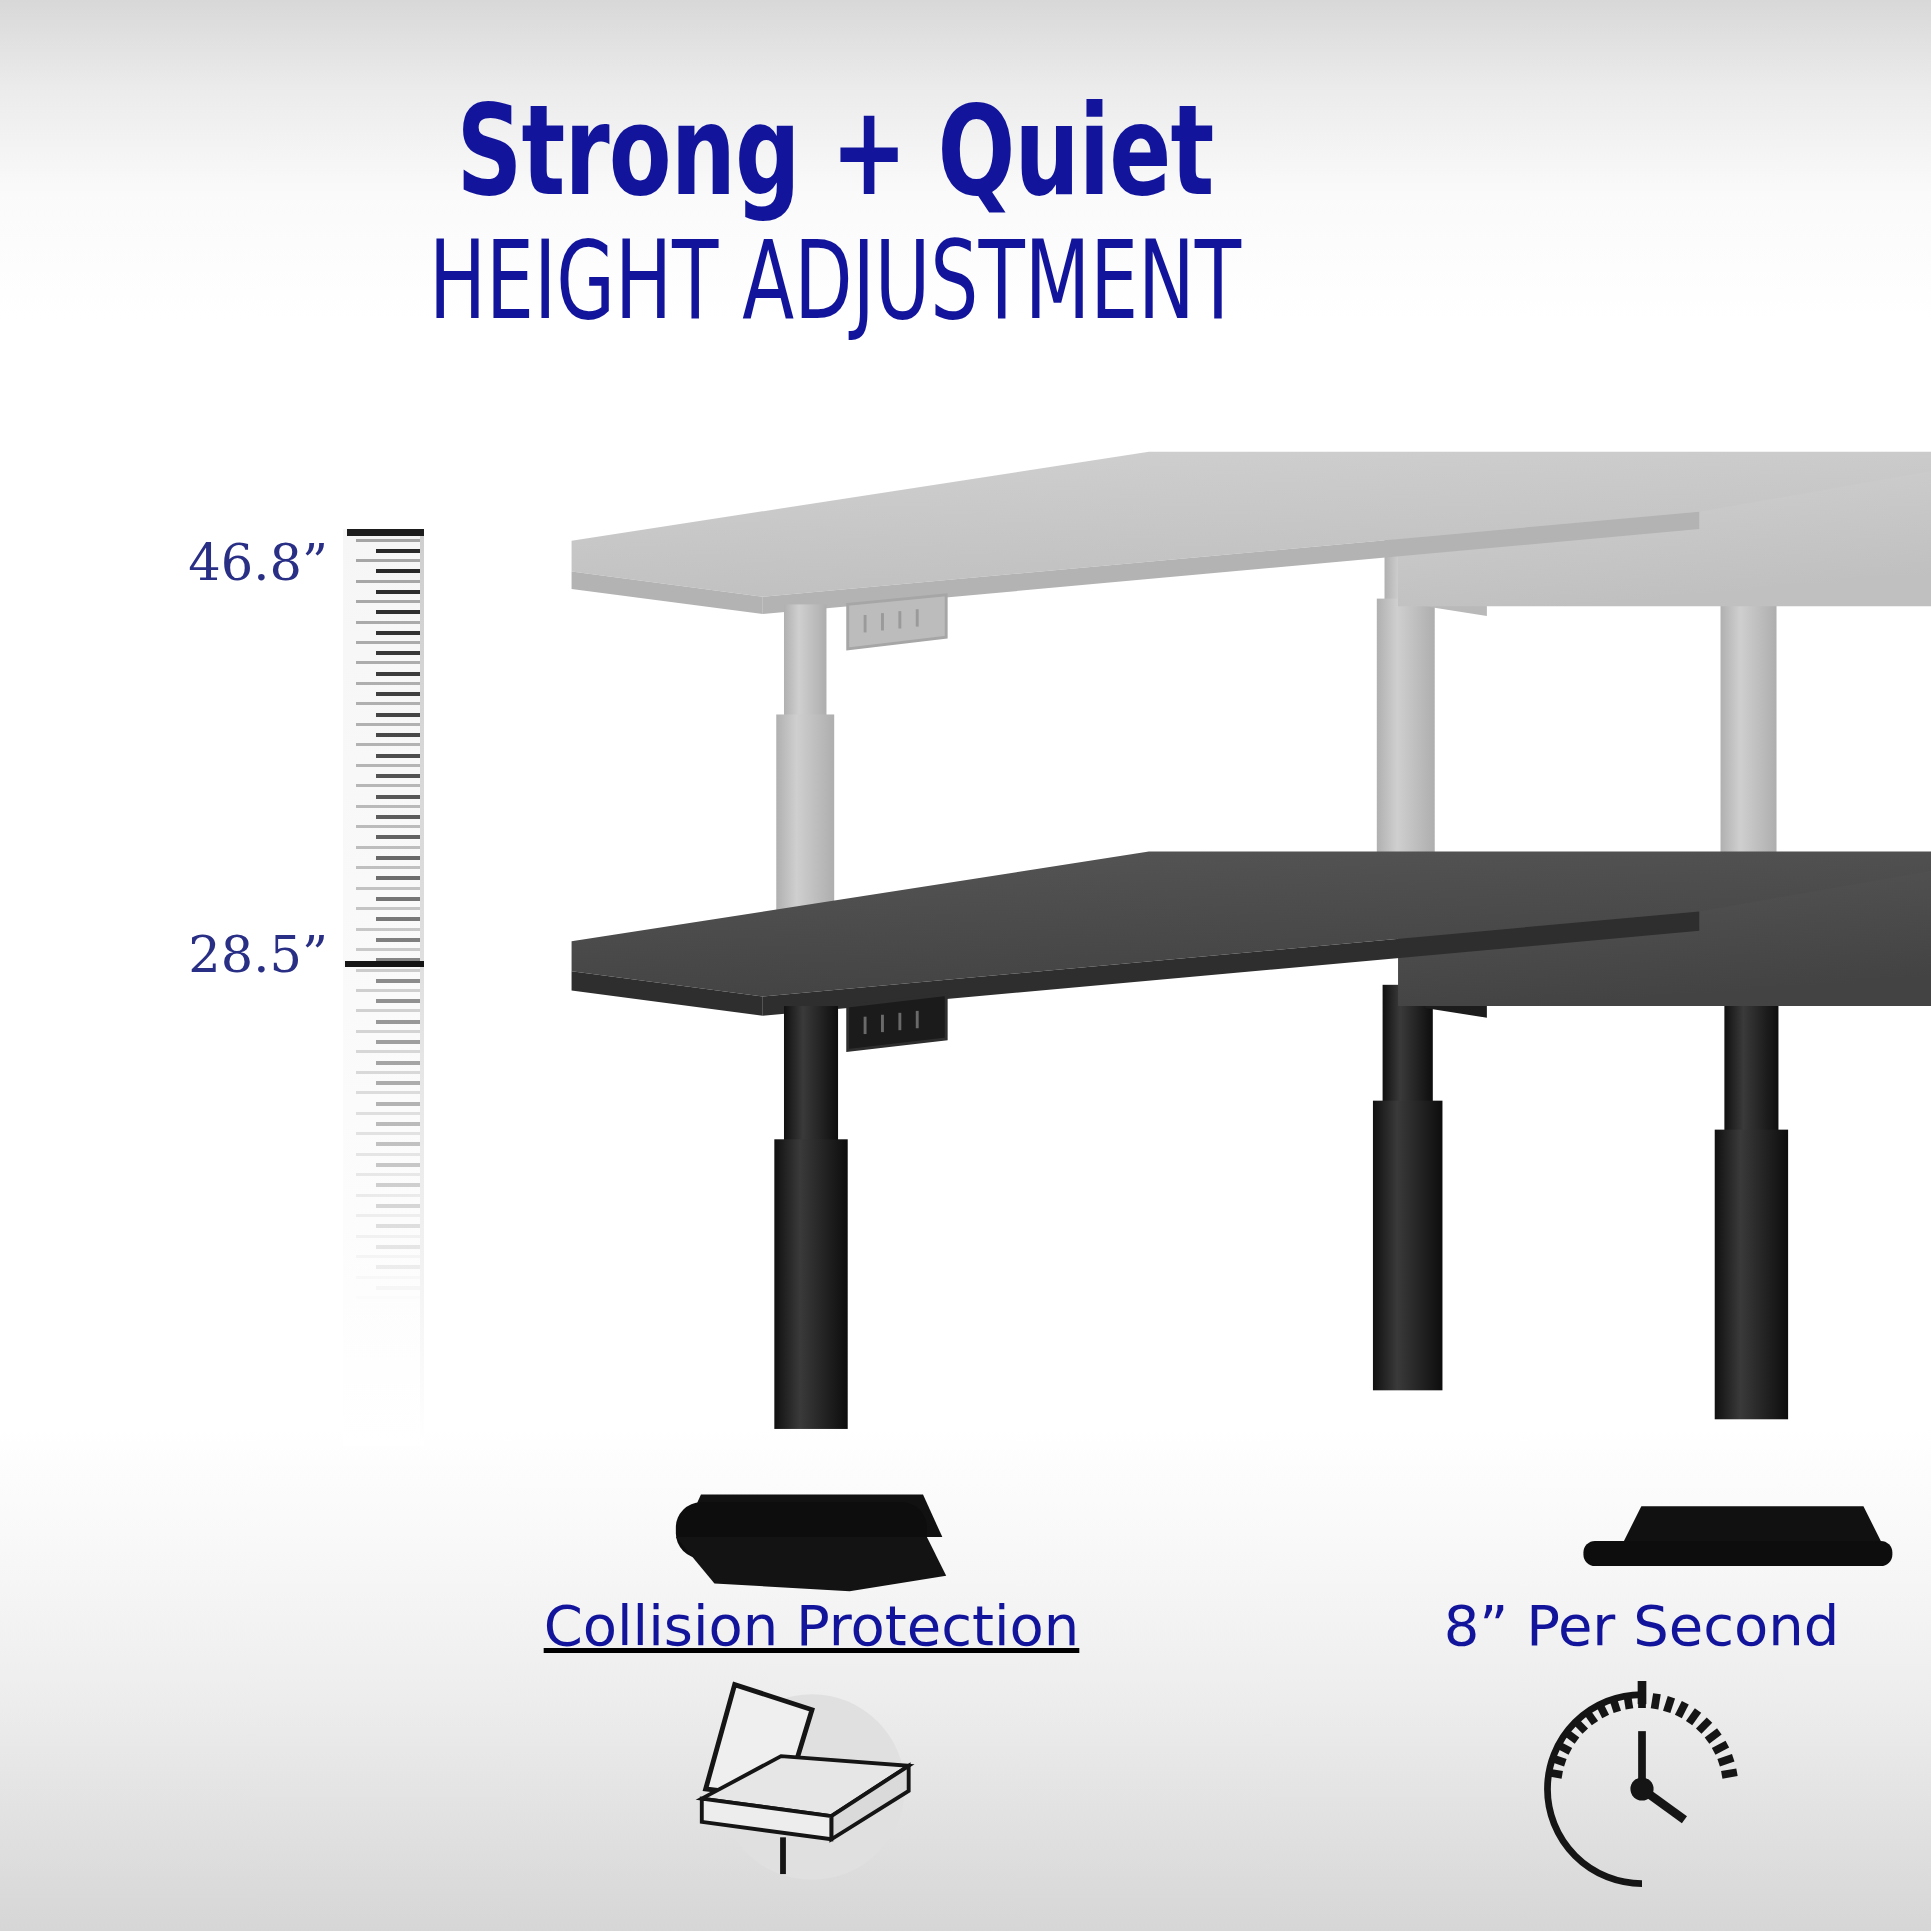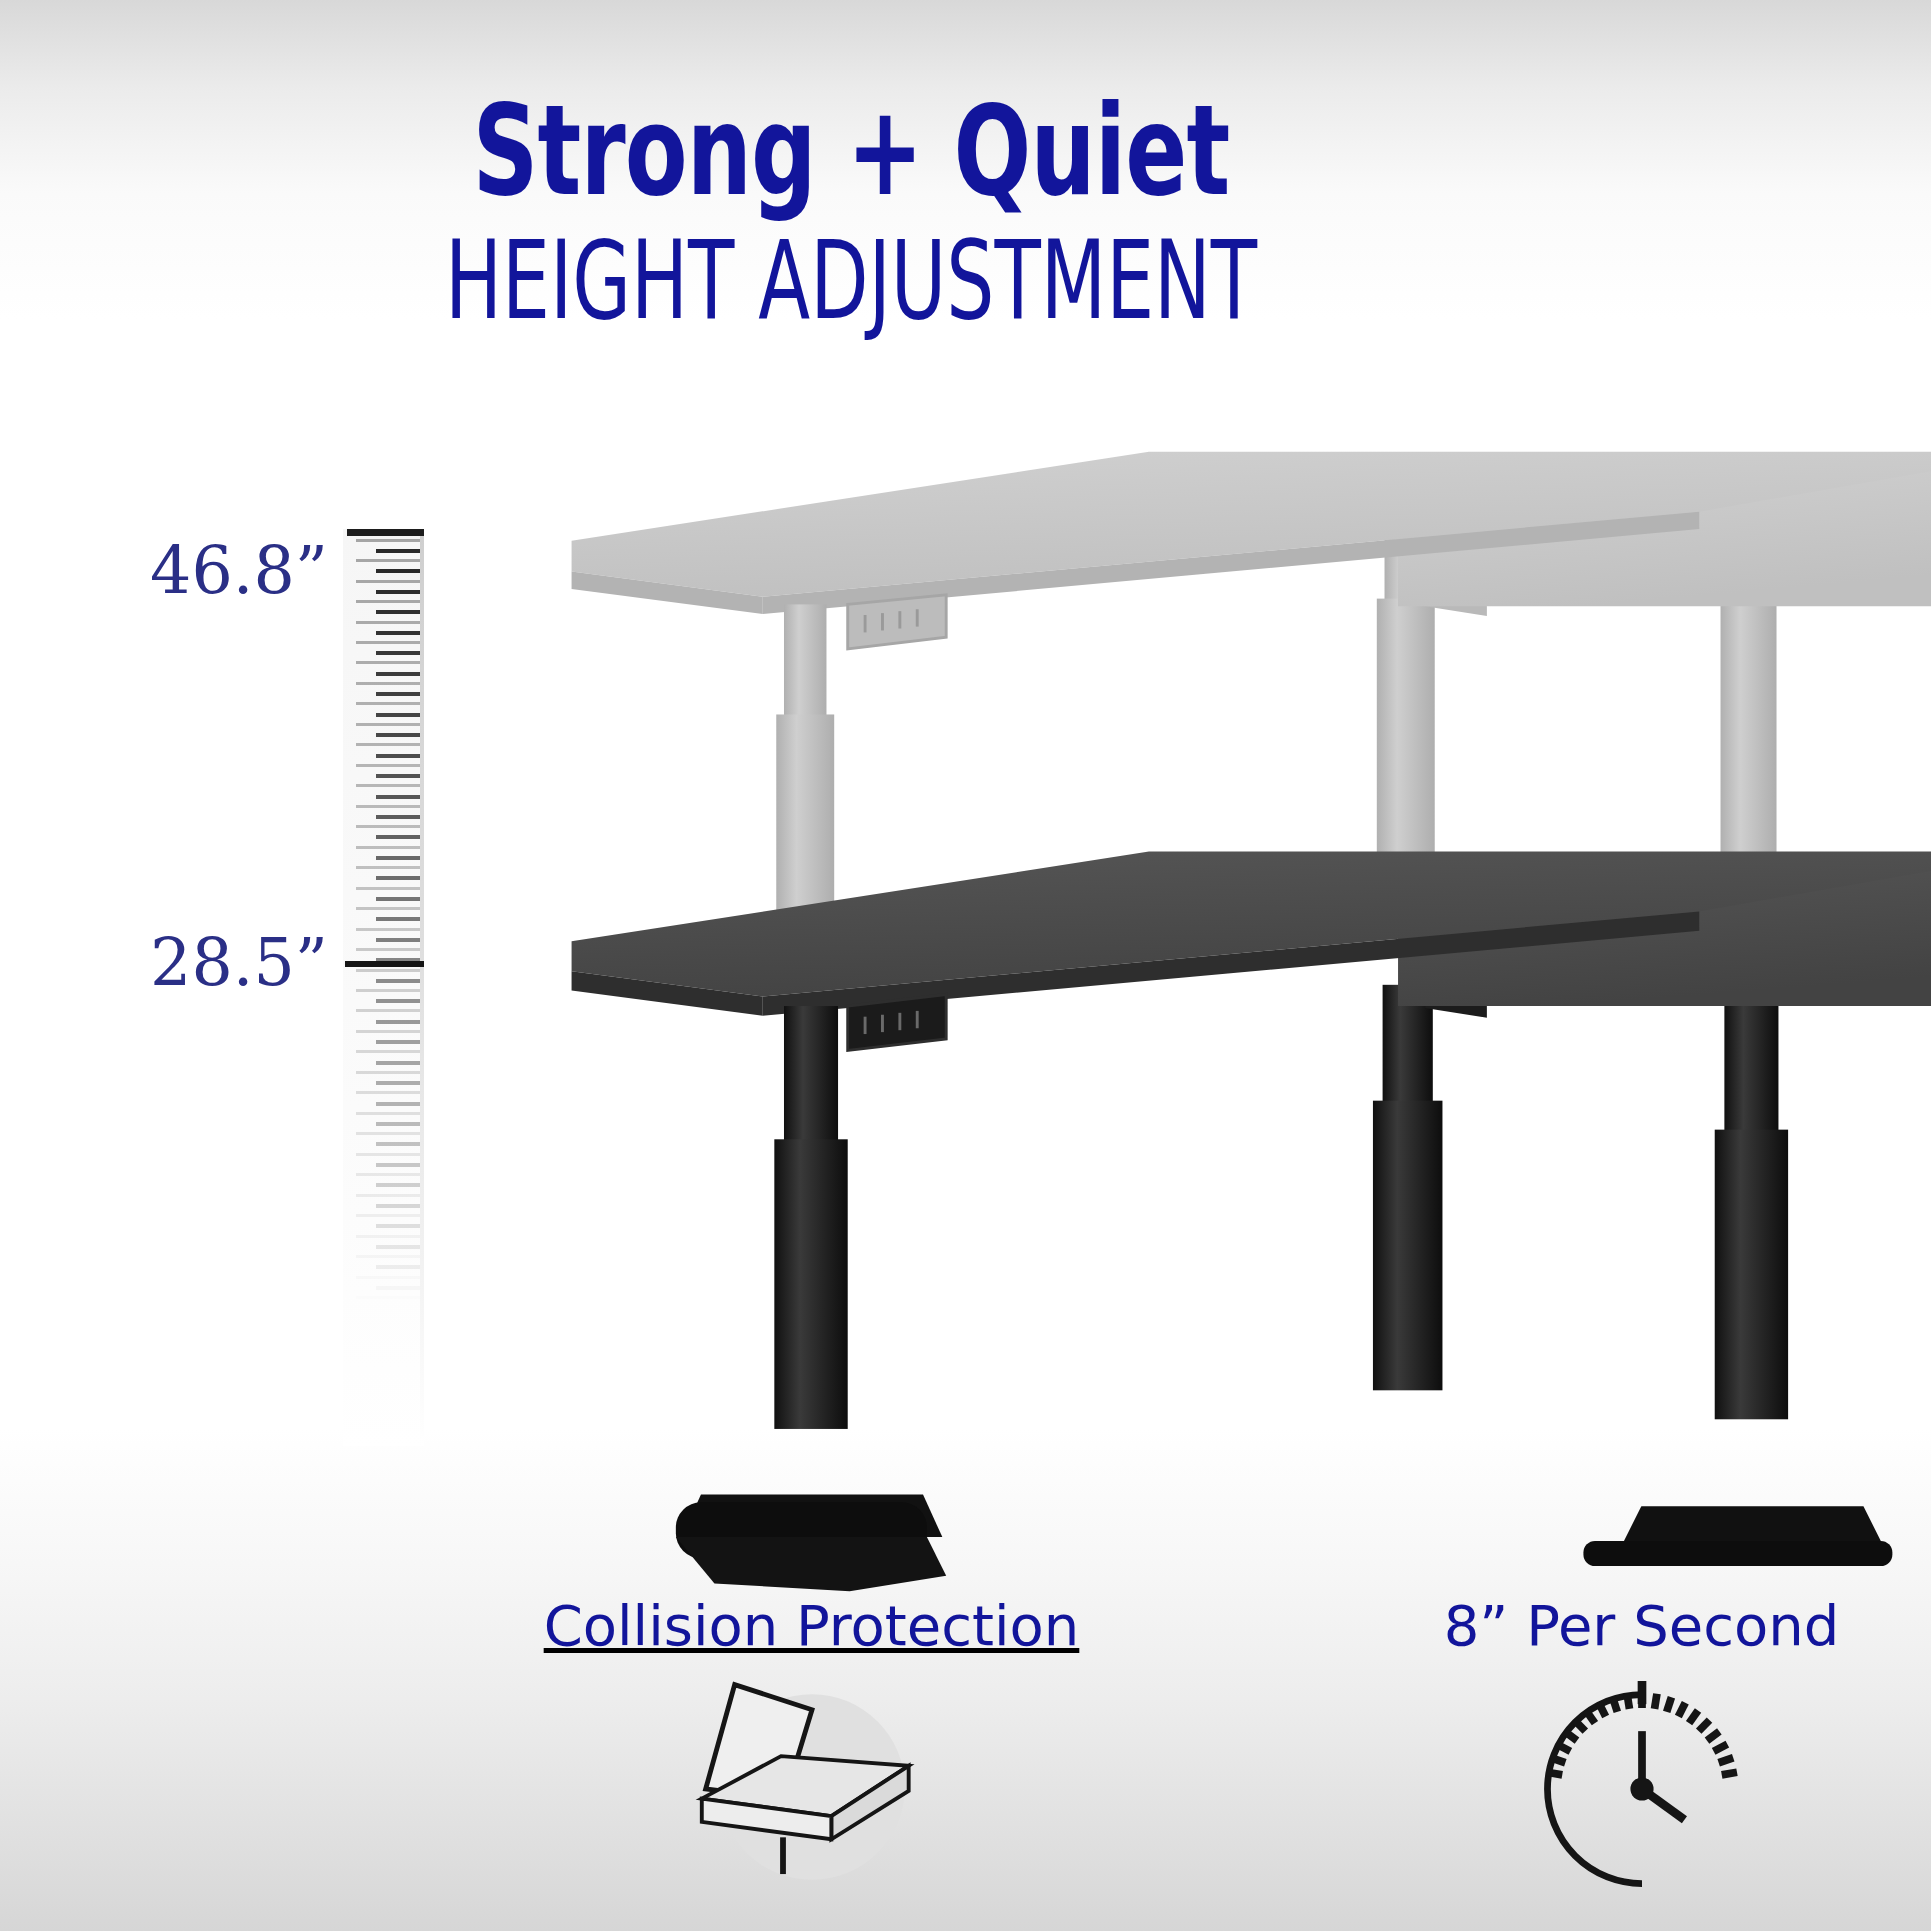--- a/index.html
+++ b/index.html
@@ -21,21 +21,21 @@
         #ffffff 319px,
         #ffffff 1429px,
         #f7f7f7 1564px,
         #ededed 1699px,
         #e0e0e0 1834px,
         #d6d6d6 1931px);
   }
   
   #header {
     position: absolute;
-    left: 16px;
+    left: 0;
     top: 89px;
     width: 1670px;
     text-align: center;
   }
   #title {
     font-family: "DejaVu Sans Condensed", "Liberation Sans Narrow", "Liberation Sans", sans-serif;
     font-weight: 700;
     font-size: 124px;
     line-height: 1.0;
     letter-spacing: -1px;
@@ -96,21 +96,21 @@
     left: 1.9px;
     right: 0;
     top: 432px;
     height: 5.8px;
     background: #151515;
   }
   
   .dim-label {
     position: absolute;
     font-family: "DejaVu Serif", "Liberation Serif", serif;
-    font-size: 65px;
+    font-size: 51px;
     color: #2a2f86;
     white-space: nowrap;
     text-align: right;
   }
   #label-top { left: 0px; top: 533px; width: 328px; }
   #label-bottom { left: 0px; top: 925px; width: 328px; }
 
   
   #desks { position: absolute; left: 0; top: 0; width: 1931px; height: 1931px; }
 

